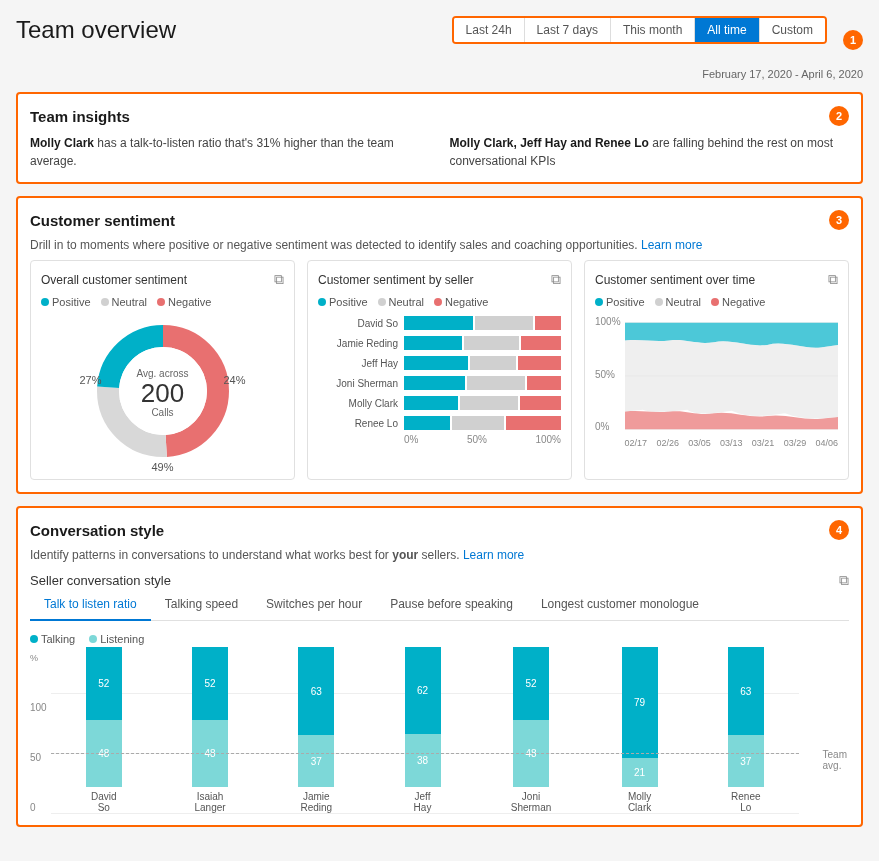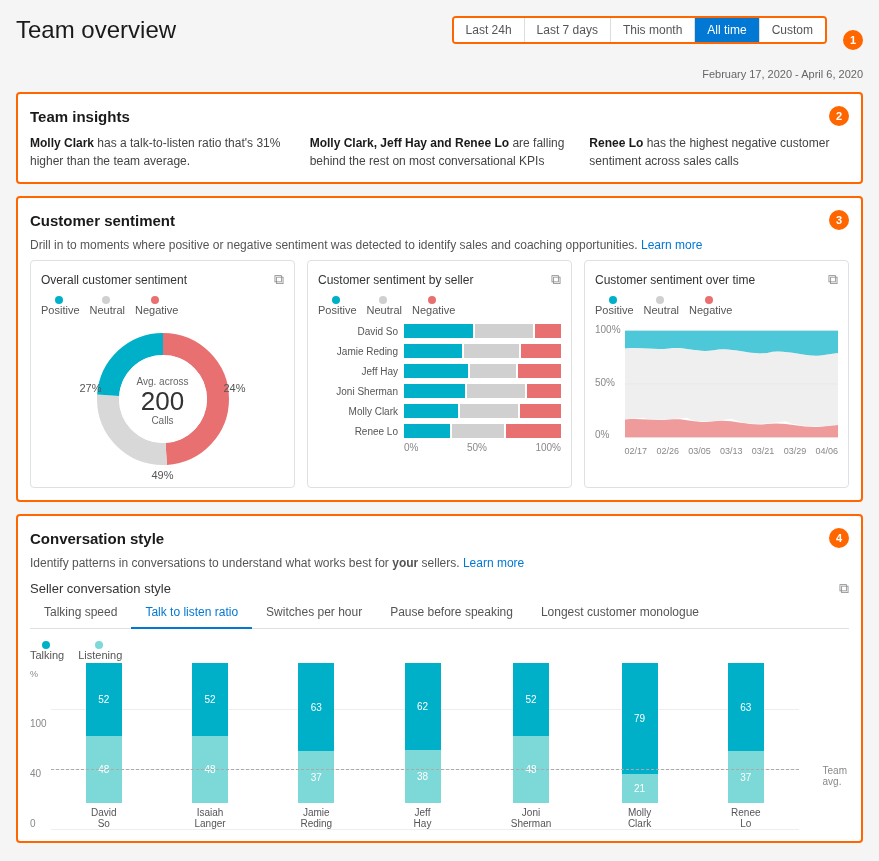--- a/index.html
+++ b/index.html
@@ -27,21 +27,21 @@
     .section-subtitle a { color: #0078d4; text-decoration: none; }
     
     
     .insights-grid { display: flex; gap: 20px; justify-content: flex-end; }
     .insight-item { flex: 1; font-size: 12px; color: #444; line-height: 1.5; }
     .insight-item strong { color: #1a1a1a; }
     .chart-panel { flex: 1; border: 1px solid #e0e0e0; border-radius: 4px; padding: 10px; position: relative; }
     .chart-title { font-size: 12px; font-weight: 500; margin-bottom: 8px; display: flex; justify-content: space-between; align-items: center; }
     .legend { display: flex; gap: 10px; font-size: 11px; color: #555; margin-bottom: 8px; }
     .legend-dot { width: 8px; height: 8px; border-radius: 50%; display: inline-block; margin-right: 3px; }
-    .legend-item { display: flex; align-items: center; flex-direction: column; }
+    .legend-item { display: flex; align-items: center; }
     
     
     .seller-bars { display: flex; flex-direction: column; gap: 6px; }
     .seller-row { display: flex; align-items: center; gap: 6px; }
     .seller-name { width: 80px; font-size: 10px; color: #555; text-align: right; flex-shrink: 0; }
     .seller-bar-track { flex: 1; display: flex; gap: 2px; height: 14px; }
     .bar-pos { background: #00b0c8; height: 100%; }
     .bar-neu { background: #d0d0d0; height: 100%; }
     .bar-neg { background: #e87070; height: 100%; }
     .chart-x-labels { display: flex; justify-content: space-between; font-size: 10px; color: #888; margin-top: 4px; padding-left: 86px; }
@@ -89,23 +89,20 @@
     <div class="section-header">
       <span class="section-title">Team insights</span>
       <span class="step-num">2</span>
     </div>
     <div class="insights-grid">
       <div class="insight-item">
         <strong>Molly Clark</strong> has a talk-to-listen ratio that's 31% higher than the team average.
       </div>
       <div class="insight-item">
         <strong>Molly Clark, Jeff Hay and Renee Lo</strong> are falling behind the rest on most conversational KPIs
-      </div>
-      <div class="insight-item">
-        <strong>Renee Lo</strong> has the highest negative customer sentiment across sales calls
       </div>
     </div>
   </div>
 
   <div class="section">
     <div class="section-header">
       <span class="section-title">Customer sentiment</span>
       <span class="step-num">3</span>
     </div>
     <div class="section-subtitle">
@@ -294,22 +291,22 @@
     <div class="section-subtitle">
       Identify patterns in conversations to understand what works best for <strong>your</strong> sellers. <a href="#">Learn more</a>
     </div>
 
     <div style="display:flex;justify-content:space-between;align-items:center;margin-top:10px;">
       <span style="font-size:13px;font-weight:500;">Seller conversation style</span>
       <span class="copy-icon">⧉</span>
     </div>
 
     <div class="tab-bar">
+      <div class="tab active">Talk to listen ratio</div>
       <div class="tab">Talking speed</div>
-      <div class="tab active">Talk to listen ratio</div>
       <div class="tab">Switches per hour</div>
       <div class="tab">Pause before speaking</div>
       <div class="tab">Longest customer monologue</div>
     </div>
 
     <div class="bars-legend">
       <div class="legend-item">
         <span class="legend-dot" style="background:#00b0c8;"></span>
         <span>Talking</span>
       </div>
@@ -317,21 +314,21 @@
         <span class="legend-dot" style="background:#7dd8d8;"></span>
         <span>Listening</span>
       </div>
     </div>
 
     <div style="display:flex;align-items:flex-end;gap:0;position:relative;padding-right:50px;">
 
       <div style="display:flex;flex-direction:column;justify-content:space-between;height:160px;font-size:10px;color:#888;margin-right:4px;">
         <span style="font-size:9px;color:#888;">%</span>
         <span>100</span>
-        <span>40</span>
+        <span>50</span>
         <span>0</span>
       </div>
 
       <div style="flex:1;position:relative;">
 
         <div style="position:absolute;top:20px;left:0;right:0;height:1px;background:#eee;"></div>
         <div style="position:absolute;top:80px;left:0;right:0;height:1px;background:#eee;"></div>
         <div style="position:absolute;top:140px;left:0;right:0;height:1px;background:#eee;"></div>
 
         <div style="position:absolute;top:80px;left:0;right:0;height:1px;border-top:1px dashed #aaa;z-index:2;"></div>

